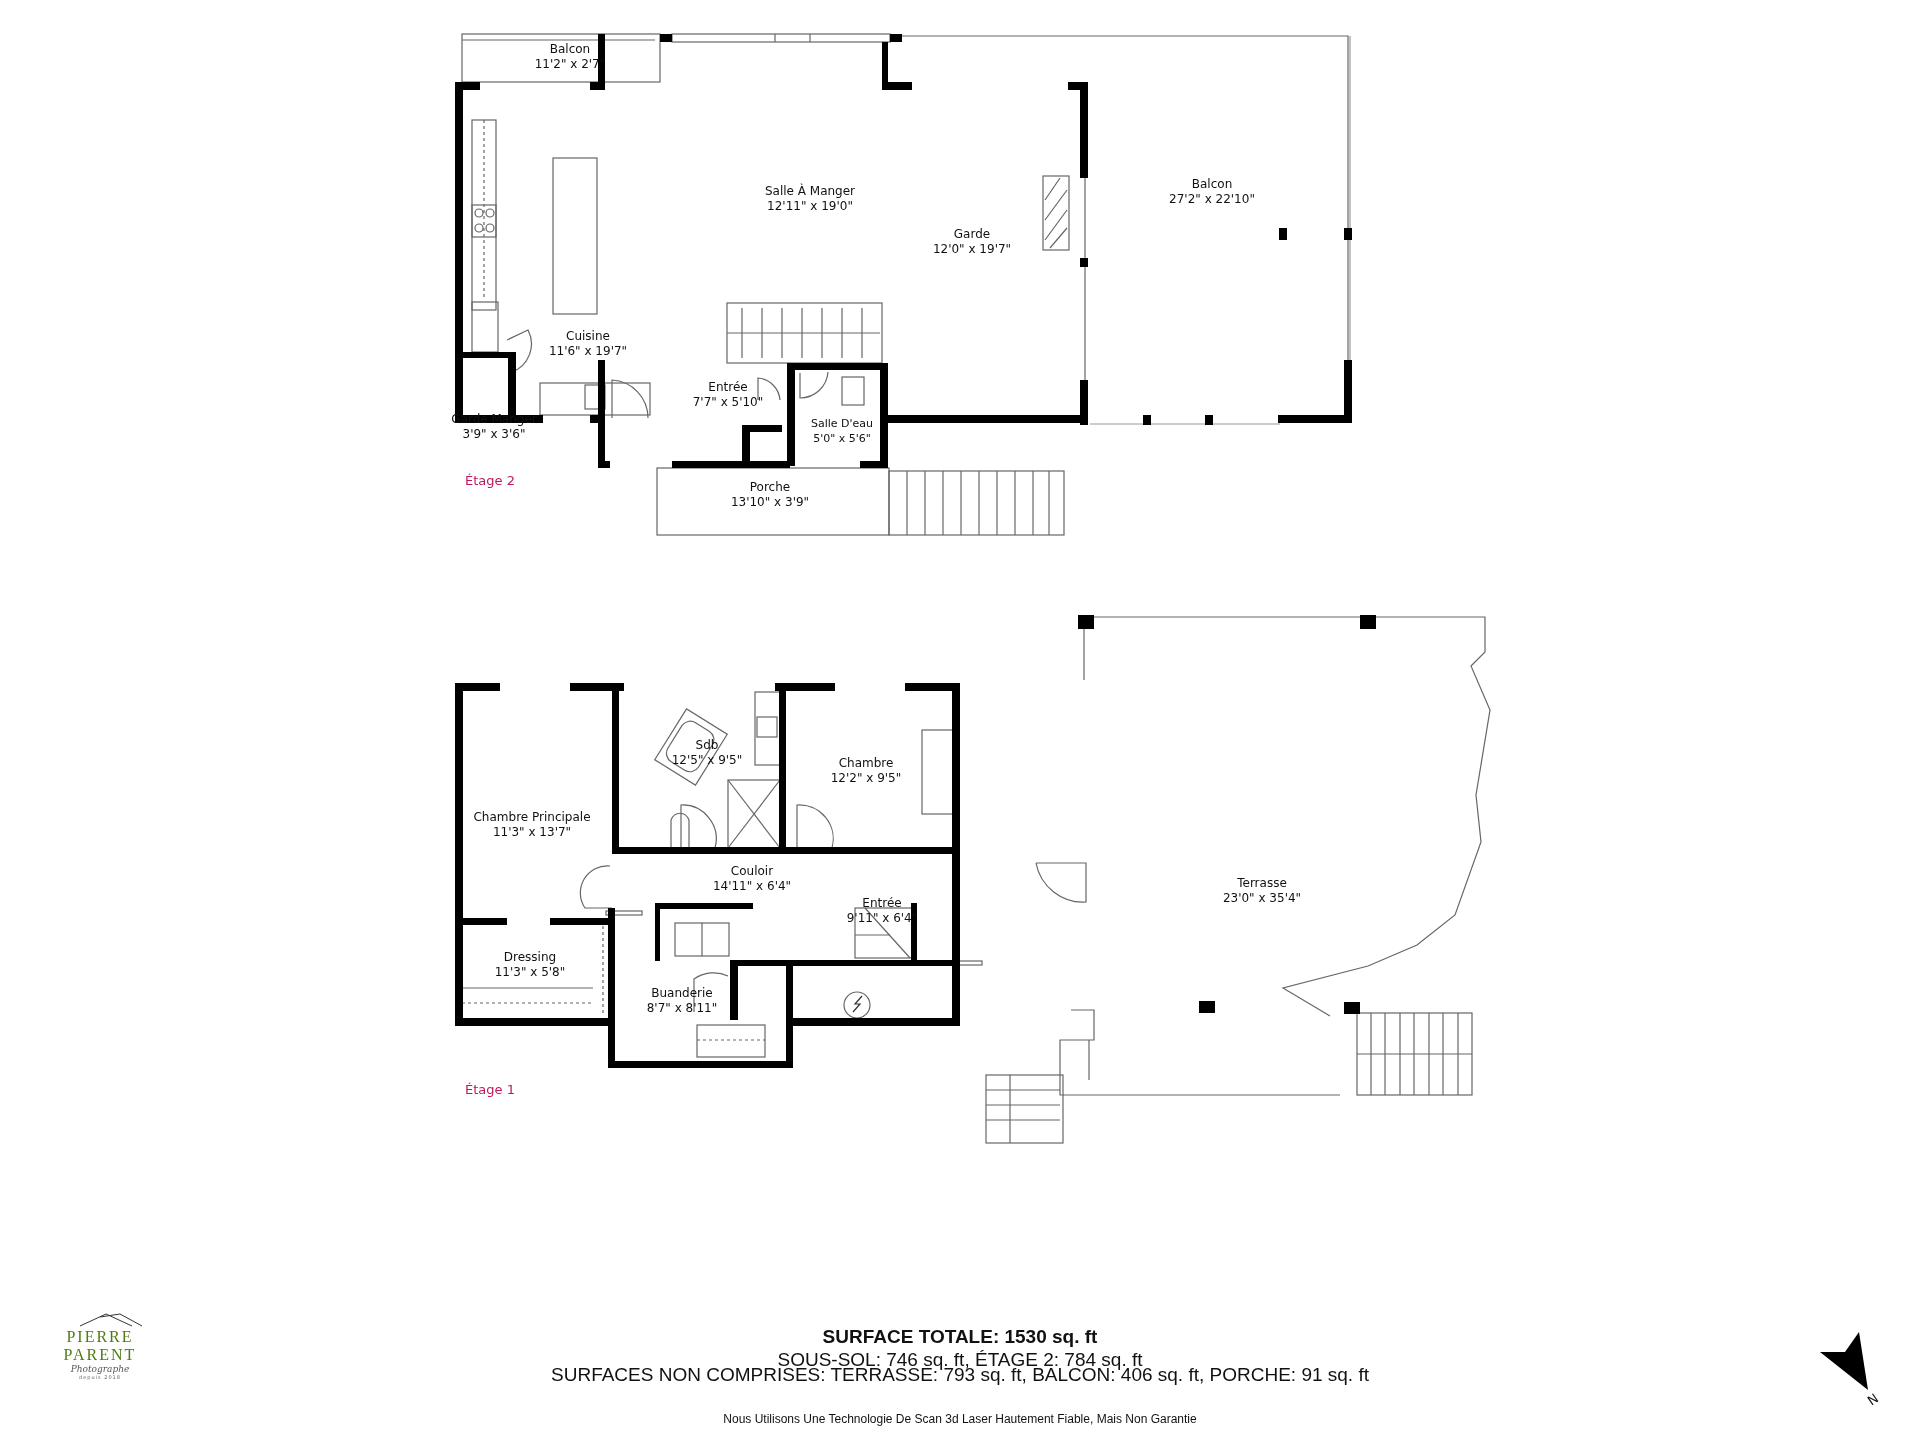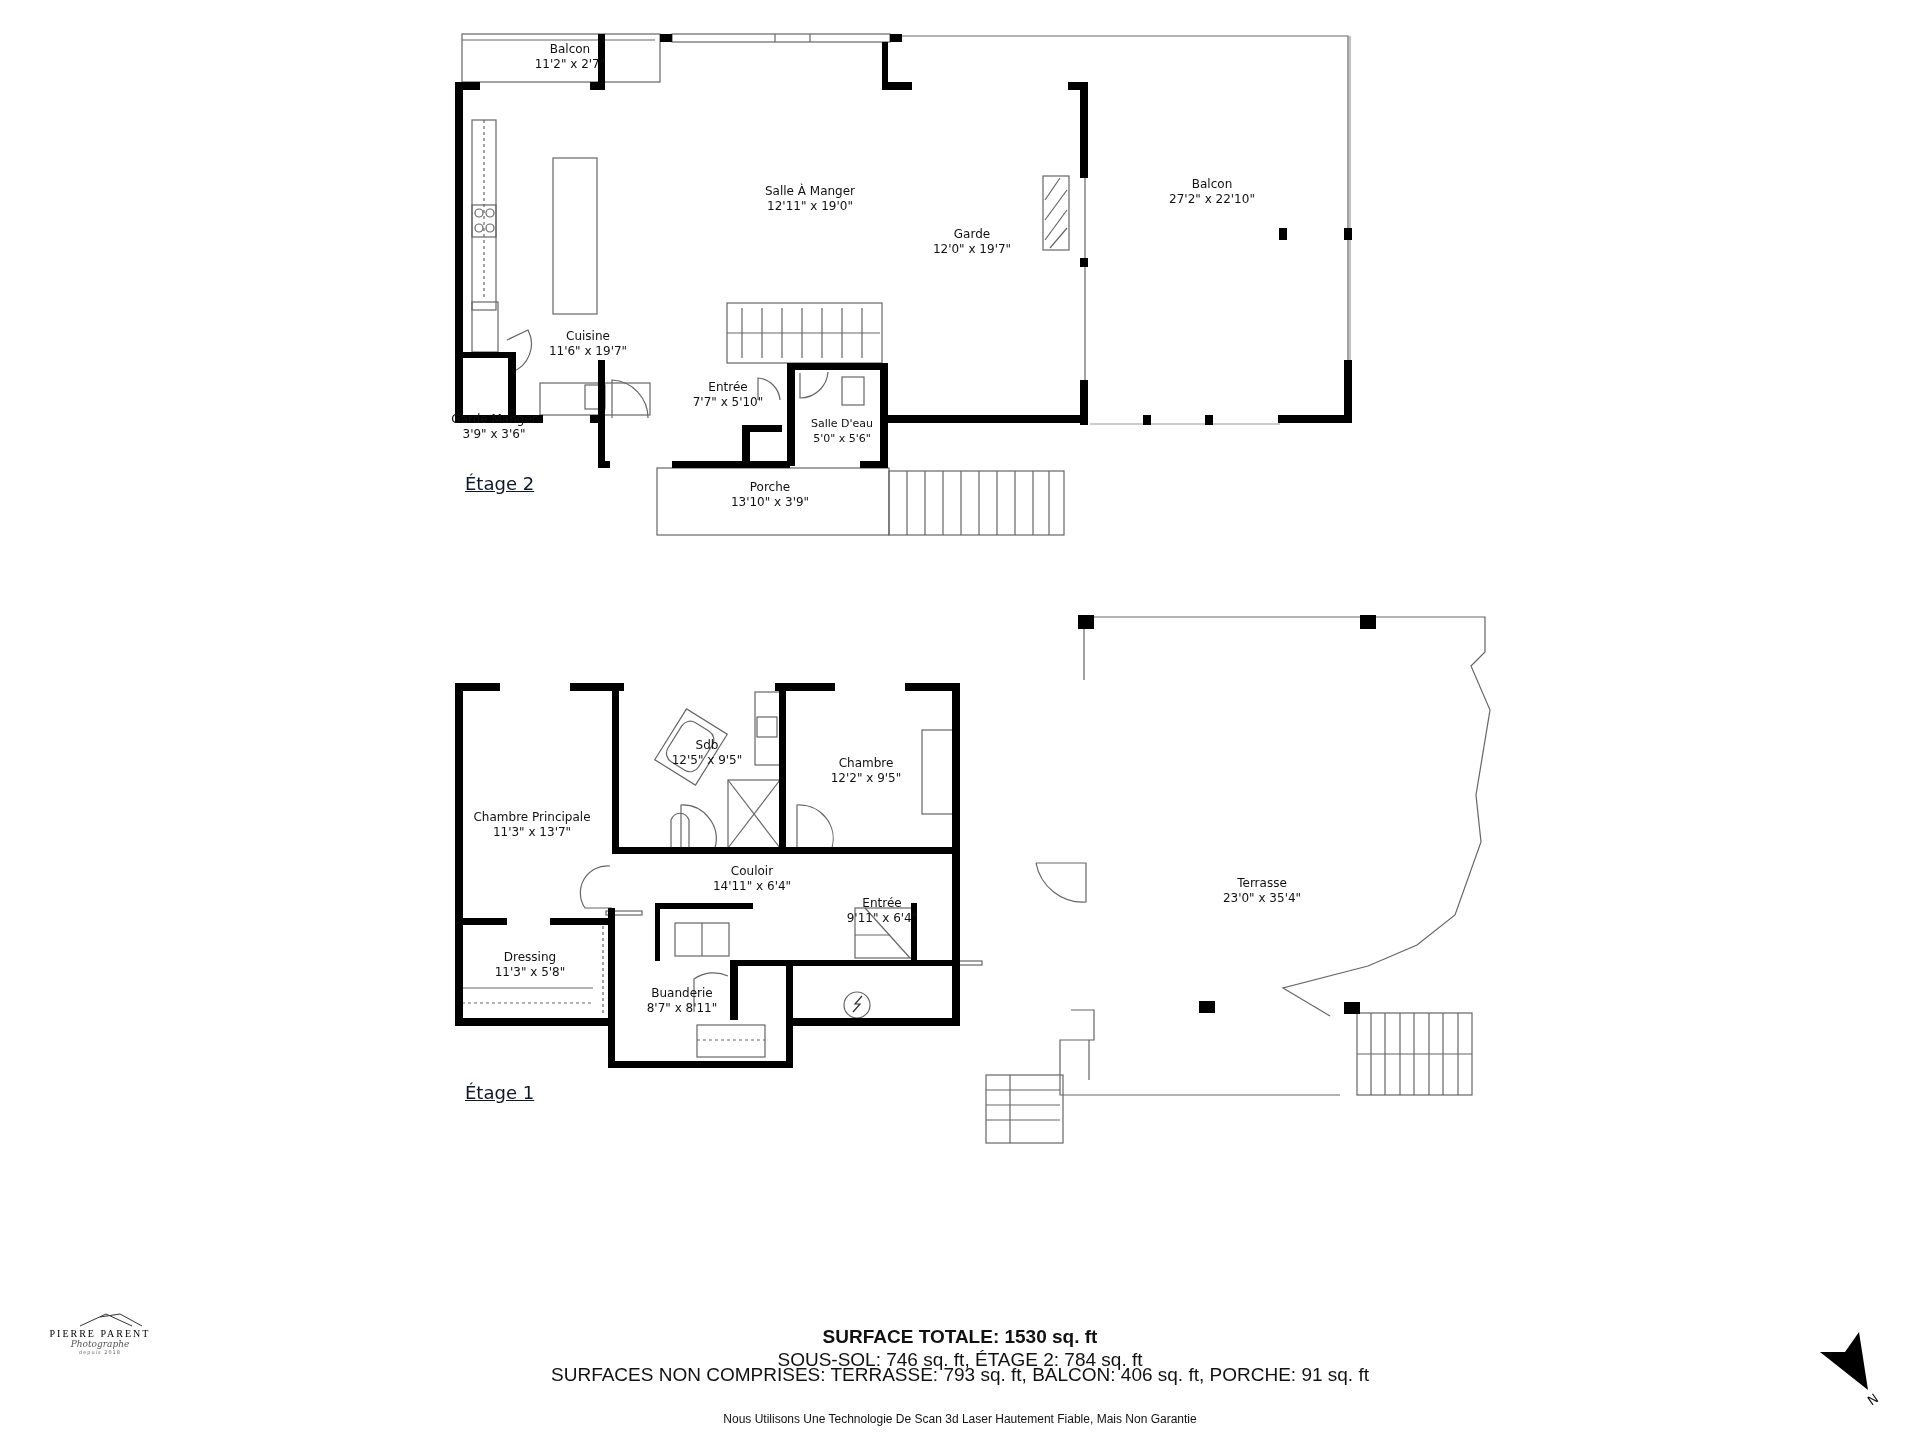--- a/index.html
+++ b/index.html
@@ -1,26 +1,26 @@
 <!DOCTYPE html>
 <html><head>
 <meta charset="utf-8">
 <style>
   html,body{margin:0;padding:0;background:#fff;}
   body{width:1920px;height:1440px;position:relative;overflow:hidden;font-family:"DejaVu Sans",sans-serif;color:#111;}
   svg.plan{position:absolute;left:0;top:0;}
   .lbl{position:absolute;text-align:center;font-size:12px;line-height:15px;color:#111;transform:translateX(-50%);white-space:nowrap;}
-  .floor{position:absolute;font-size:18px;color:#0f172a;text-decoration:underline;}
+  .floor{position:absolute;font-size:13px;color:#be185d;}
   .footer{position:absolute;left:0;width:1920px;text-align:center;font-family:"Liberation Sans",sans-serif;}
   .f-title{top:1326px;font-size:19px;font-weight:bold;}
   .f-sub{top:1349px;font-size:19px;}
   .f-excl{top:1364px;font-size:19px;text-align:center;}
   .f-note{top:1412px;font-size:12px;}
   .logo{position:absolute;left:40px;top:1312px;width:120px;height:64px;text-align:center;}
-  .logo .name{font-family:"Liberation Serif",serif;font-size:10px;letter-spacing:2px;color:#000000;margin-top:16px;}
+  .logo .name{font-family:"Liberation Serif",serif;font-size:16px;letter-spacing:2px;color:#4d7c0f;margin-top:16px;}
   .logo .script{font-family:"DejaVu Serif",serif;font-style:italic;font-size:9px;color:#555;}
   .logo .since{font-size:5px;letter-spacing:1px;color:#666;}
   .compass{position:absolute;left:1820px;top:1330px;width:60px;height:80px;}
 </style>
 </head>
 <body>
 
 <svg class="plan" width="1920" height="1300" viewBox="0 0 1920 1300">
   <g fill="none" stroke="#666" stroke-width="1.2">
 

